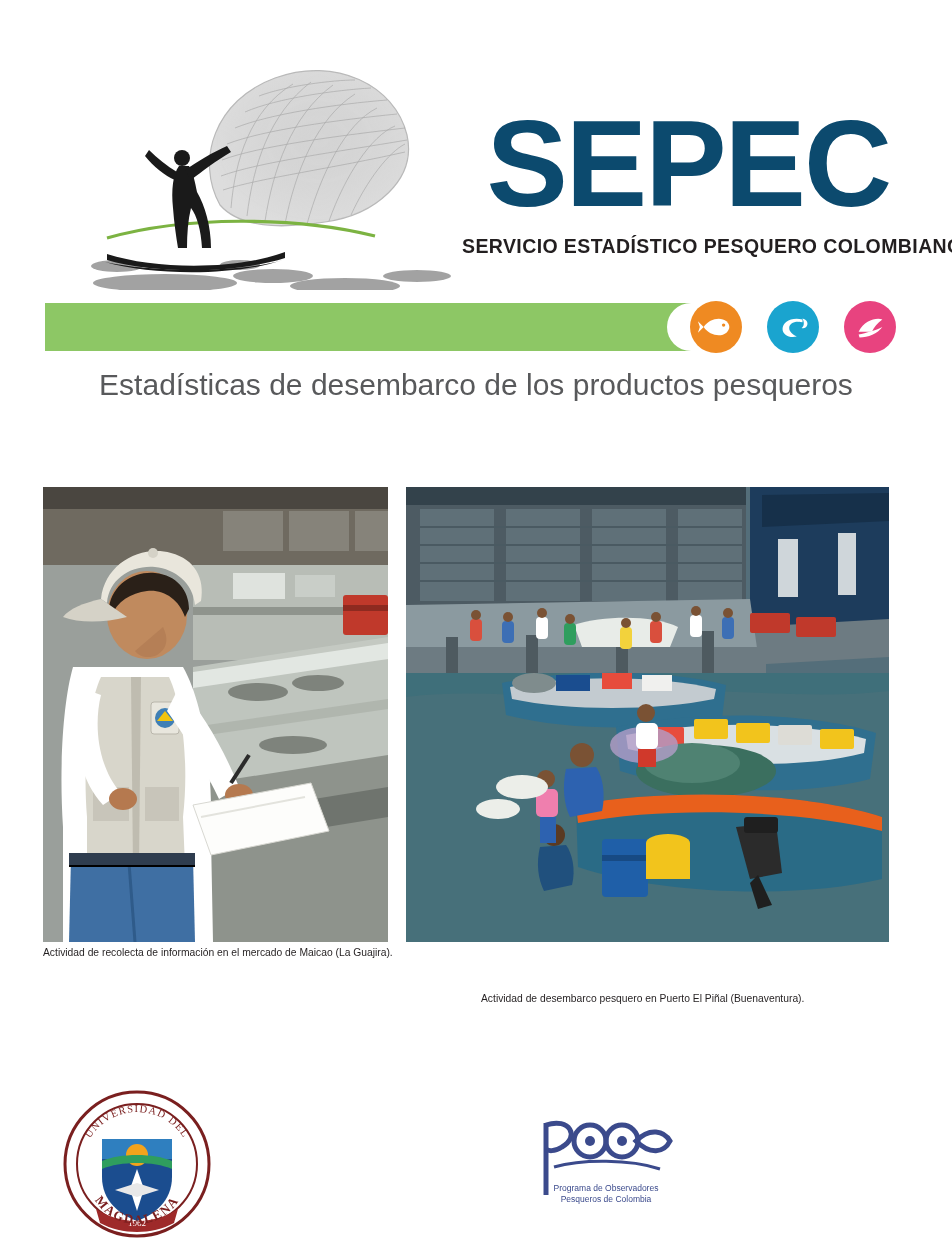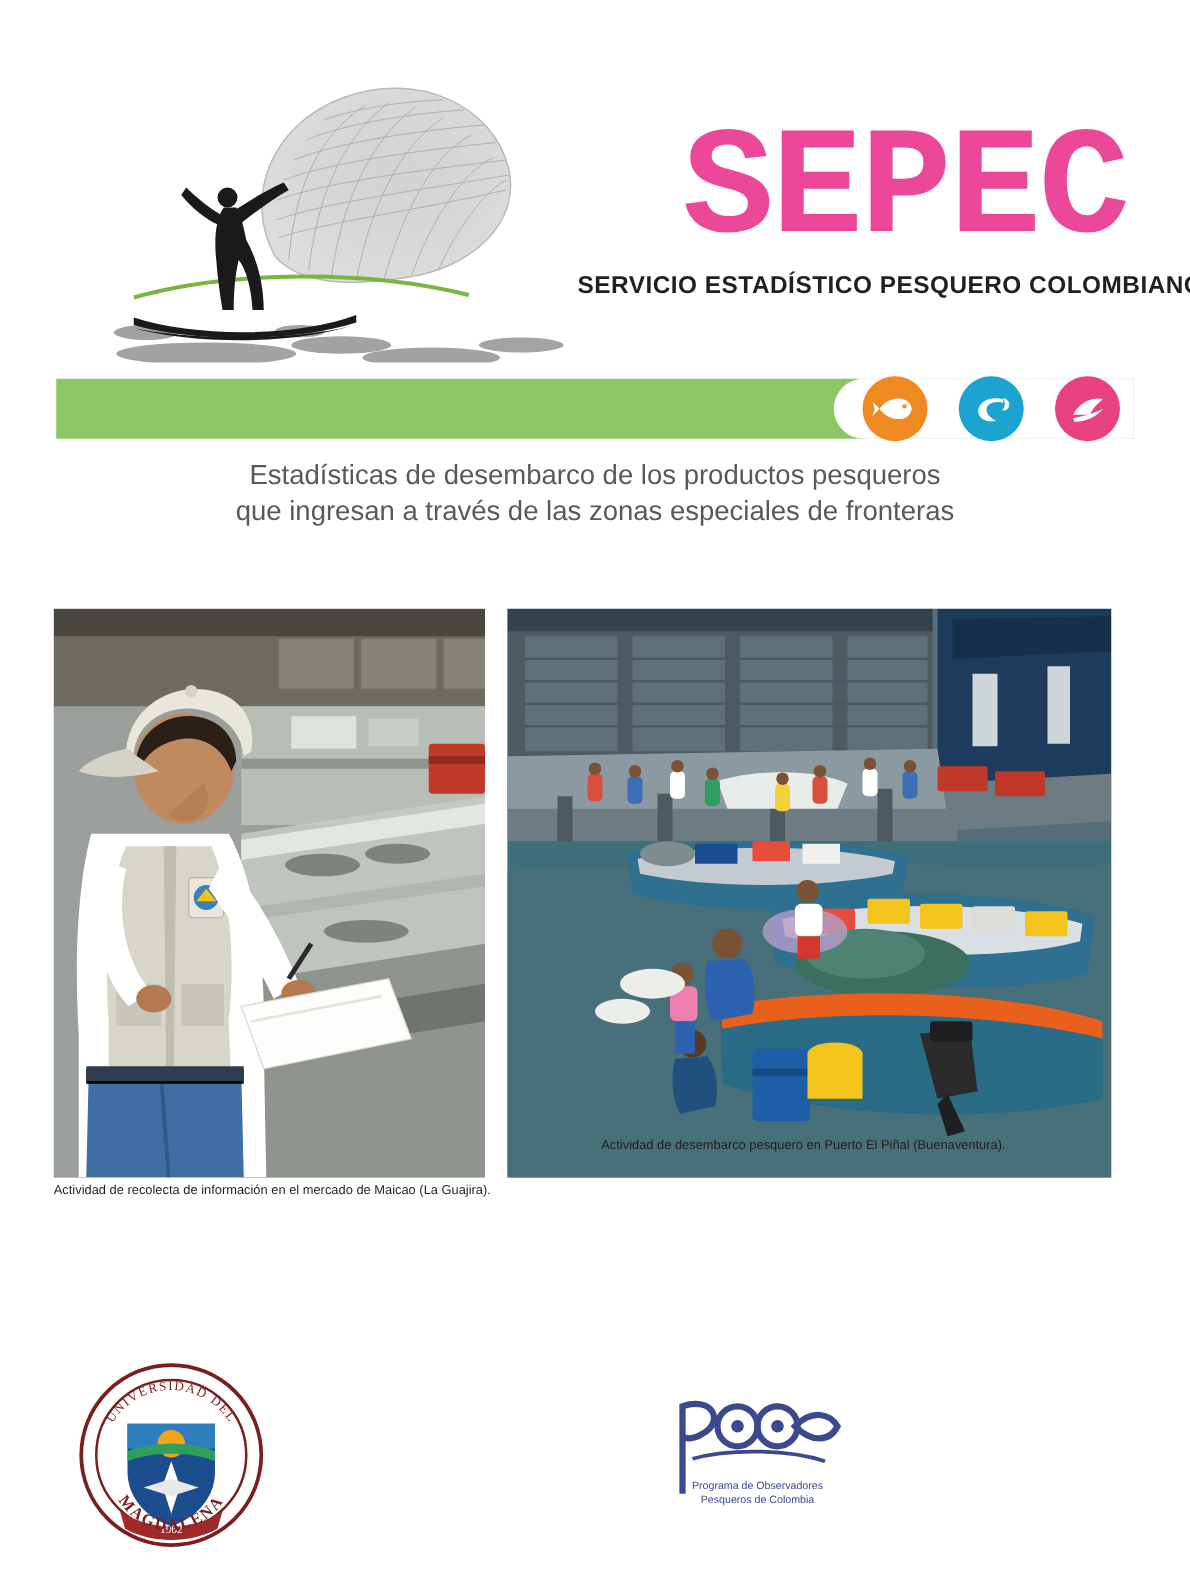--- a/index.html
+++ b/index.html
@@ -29,27 +29,27 @@
     height: 250px;
   }
   .brand-block {
     position: absolute;
     right: 50px;
     top: 95px;
     width: 440px;
     text-align: right;
   }
   .brand-title {
-    font-family: Liberation Mono, monospace;
+    font-family: Liberation Sans, sans-serif;
     font-weight: bold;
     font-size: 122px;
     line-height: 0.95;
     letter-spacing: -2px;
-    color: #ec4899;
-    margin: 0;
+    color: #0c4a6e;
+    margin: 12px;
   }
   .brand-sub {
     font-family: "Liberation Sans", sans-serif;
     font-weight: bold;
     font-size: 19.5px;
     letter-spacing: 0.4px;
     color: #231f20;
     margin: 6px 0 0 0;
     white-space: nowrap;
   }
@@ -88,21 +88,21 @@
   .ci3 { right: 11px;  background: #e8437f; }
 
   
   .doc-title {
     position: absolute;
     left: 0;
     top: 365px;
     width: 952px;
     text-align: center;
     color: #58595b;
-    font-size: 22px;
+    font-size: 30px;
     line-height: 1.32;
     font-family: "Liberation Sans", sans-serif;
   }
   .doc-title div { white-space: nowrap; }
 
   
   .photo-left {
     position: absolute;
     left: 43px;
     top: 487px;
@@ -121,21 +121,21 @@
     background: #3c5a6b;
   }
   .caption {
     position: absolute;
     color: #231f20;
     font-size: 10.3px;
     line-height: 1.45;
     font-family: "Liberation Sans", sans-serif;
   }
   .cap-left { left: 43px; top: 946px; width: 360px; }
-  .cap-right { left: 481px; top: 910px; width: 420px; }
+  .cap-right { left: 481px; top: 992px; width: 420px; }
 
   
   .footer { position: absolute; left: 0; top: 1075px; width: 952px; height: 180px; }
   .unimag { position: absolute; left: 62px; top: 14px; width: 150px; height: 150px; }
   .pop { position: absolute; left: 536px; top: 32px; width: 140px; height: 110px; text-decoration: underline; }
   .aunap { position: absolute; left: 700px; top: 40px; width: 200px; height: 100px; }
 </style>
 </head>
 <body>
 
@@ -221,21 +221,20 @@
   <div class="circle-icon ci3">
     <svg viewBox="0 0 40 40" width="38" height="38" xmlns="http://www.w3.org/2000/svg">
       <path d="M8 25 C14 13 26 10 33 12 C28 16 24 20 22 25 Z" fill="#ffffff"></path>
       <path d="M8 28 C16 26 26 24 33 20 C28 27 18 31 9 31 Z" fill="#ffffff"></path>
     </svg>
   </div>
 </div>
 
 <div class="doc-title">
   <div>Estadísticas de desembarco de los productos pesqueros</div>
-  <div>que ingresan a través de las zonas especiales de fronteras</div>
 </div>
 
 <div class="photo-left">
   <svg viewBox="0 0 345 455" width="345" height="455" preserveAspectRatio="none" xmlns="http://www.w3.org/2000/svg">
 
     <rect x="0" y="0" width="345" height="455" fill="#9a9f9b"></rect>
     <rect x="0" y="0" width="345" height="78" fill="#6f6a60"></rect>
     <rect x="0" y="0" width="345" height="22" fill="#4a4640"></rect>
 
     <g fill="#86837a">

